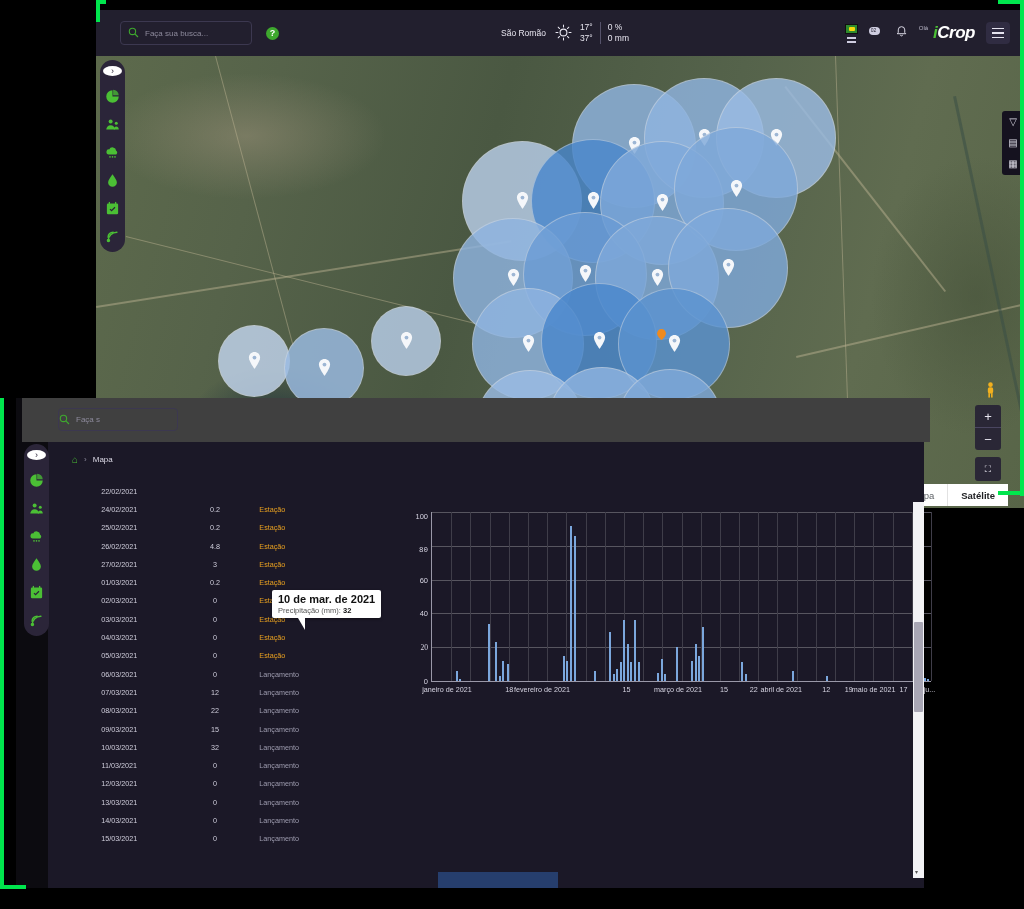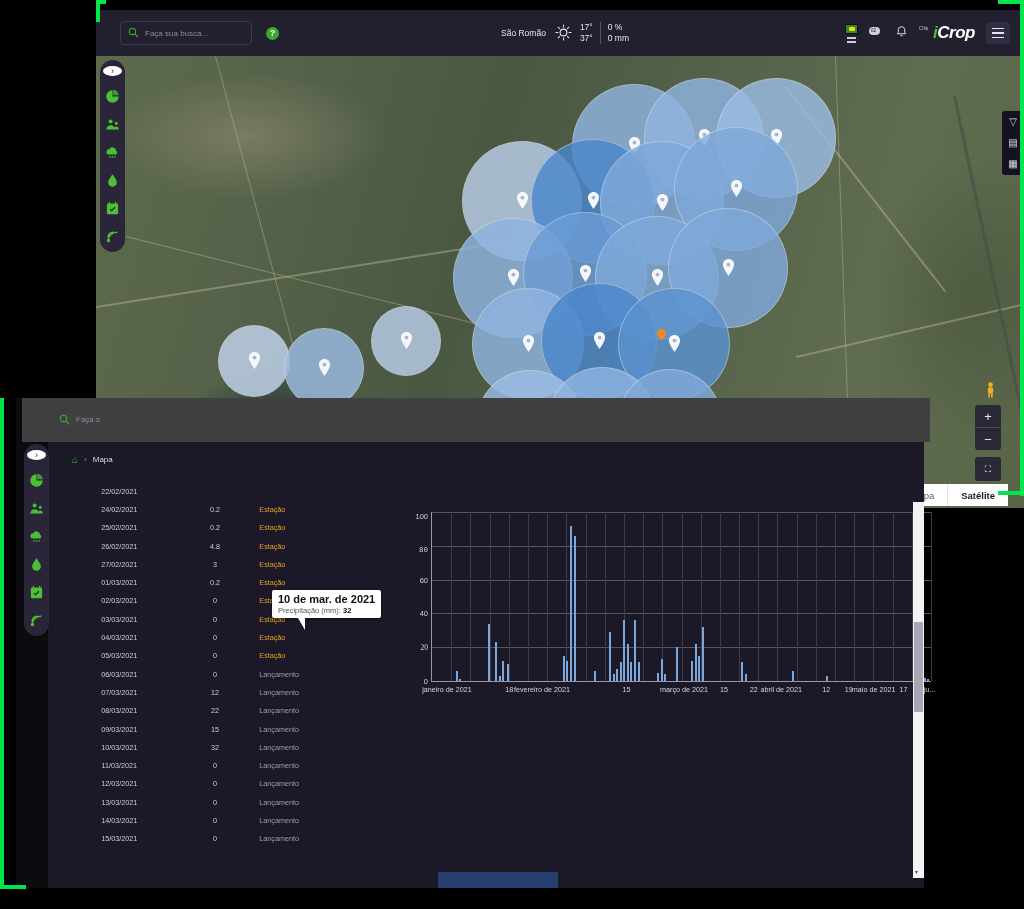--- a/index.html
+++ b/index.html
@@ -673,21 +673,21 @@
             <div class="bar" style="left: 309.38px; height: 18.59px; background: rgb(123, 167, 221);"></div>
             <div class="bar" style="left: 313.372px; height: 6.76px; background: rgb(123, 167, 221);"></div>
             <div class="bar" style="left: 360.278px; height: 10.14px; background: rgb(123, 167, 221);"></div>
             <div class="bar" style="left: 394.21px; height: 5.07px; background: rgb(123, 167, 221);"></div>
             <div class="bar" style="left: 491.515px; height: 3.38px; background: rgb(123, 167, 221);"></div>
             <div class="bar" style="left: 495.008px; height: 1.69px; background: rgb(123, 167, 221);"></div>
             <div class="xlab" style="left: 14.97px;">janeiro de 2021</div>
             <div class="xlab" style="left: 77.345px;">18</div>
             <div class="xlab" style="left: 110px;">fevereiro de 2021</div>
             <div class="xlab" style="left: 194.61px;">15</div>
-            <div class="xlab" style="left: 252px;">março de 2021</div>
+            <div class="xlab" style="left: 246px;">março de 2021</div>
             <div class="xlab" style="left: 291.915px;">15</div>
             <div class="xlab" style="left: 321.855px;">22</div>
             <div class="xlab" style="left: 349.3px;">abril de 2021</div>
             <div class="xlab" style="left: 394.21px;">12</div>
             <div class="xlab" style="left: 416.665px;">19</div>
             <div class="xlab" style="left: 441.615px;">maio de 2021</div>
             <div class="xlab" style="left: 471.555px;">17</div>
             <div class="xlab" style="left: 486.525px;">24</div>
             <div class="xlab" style="left: 497.503px;">ju...</div>
           </div>

